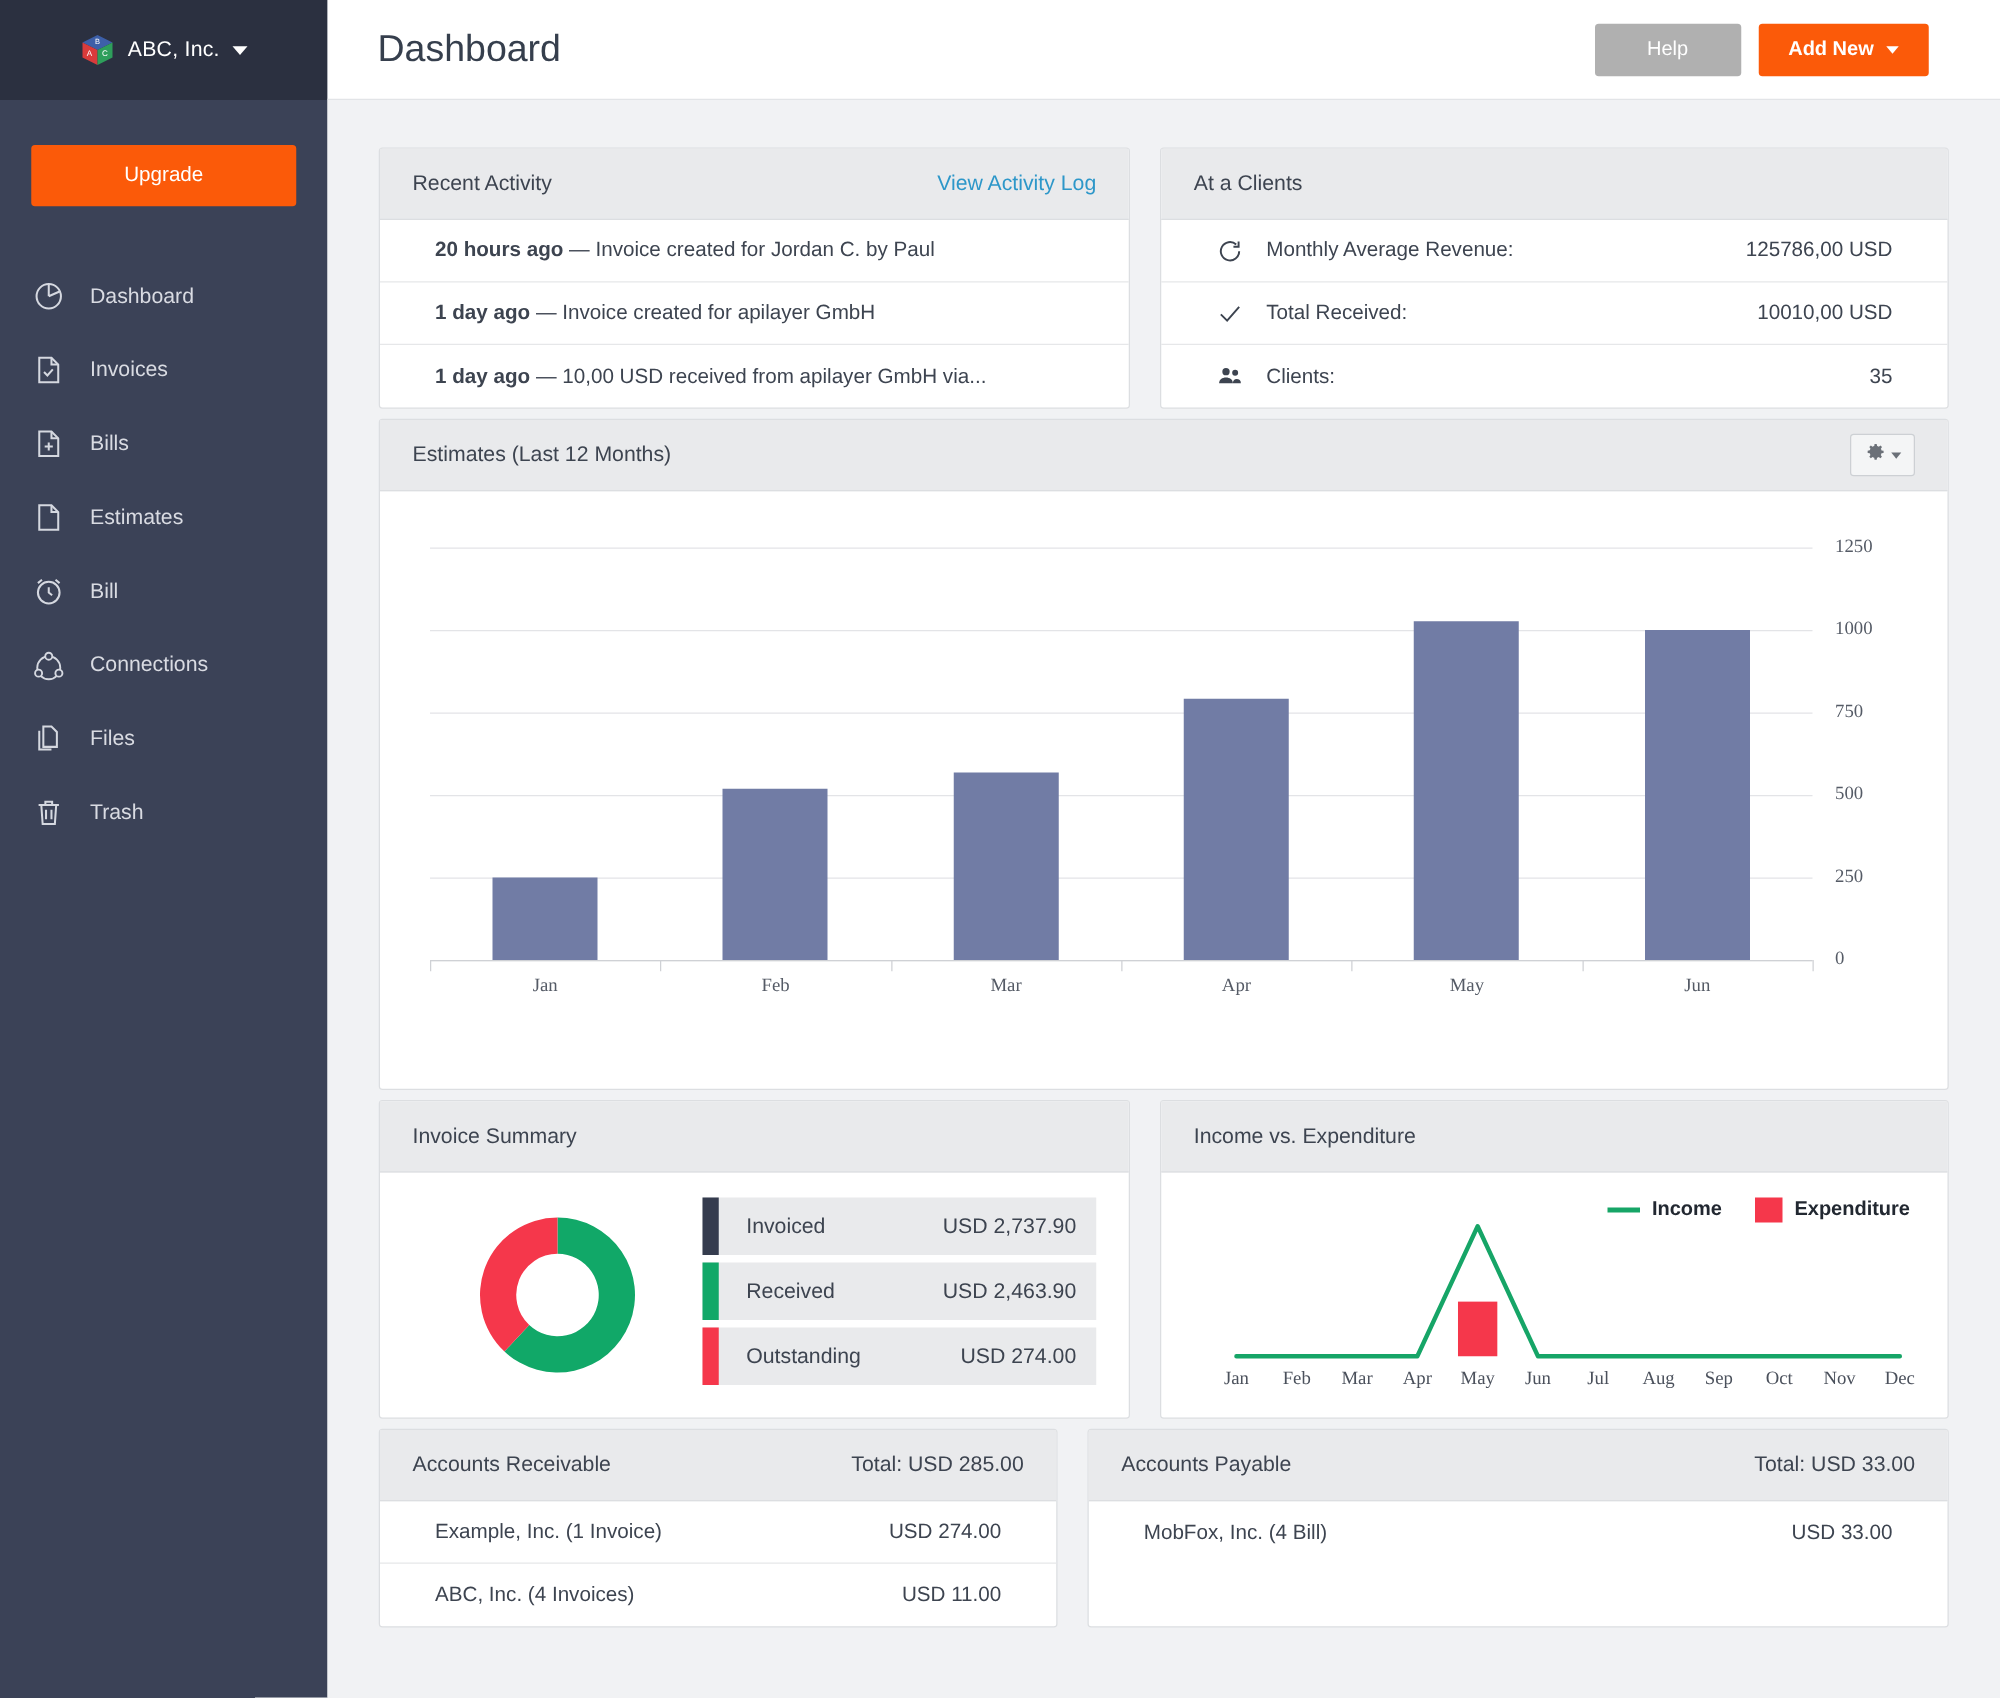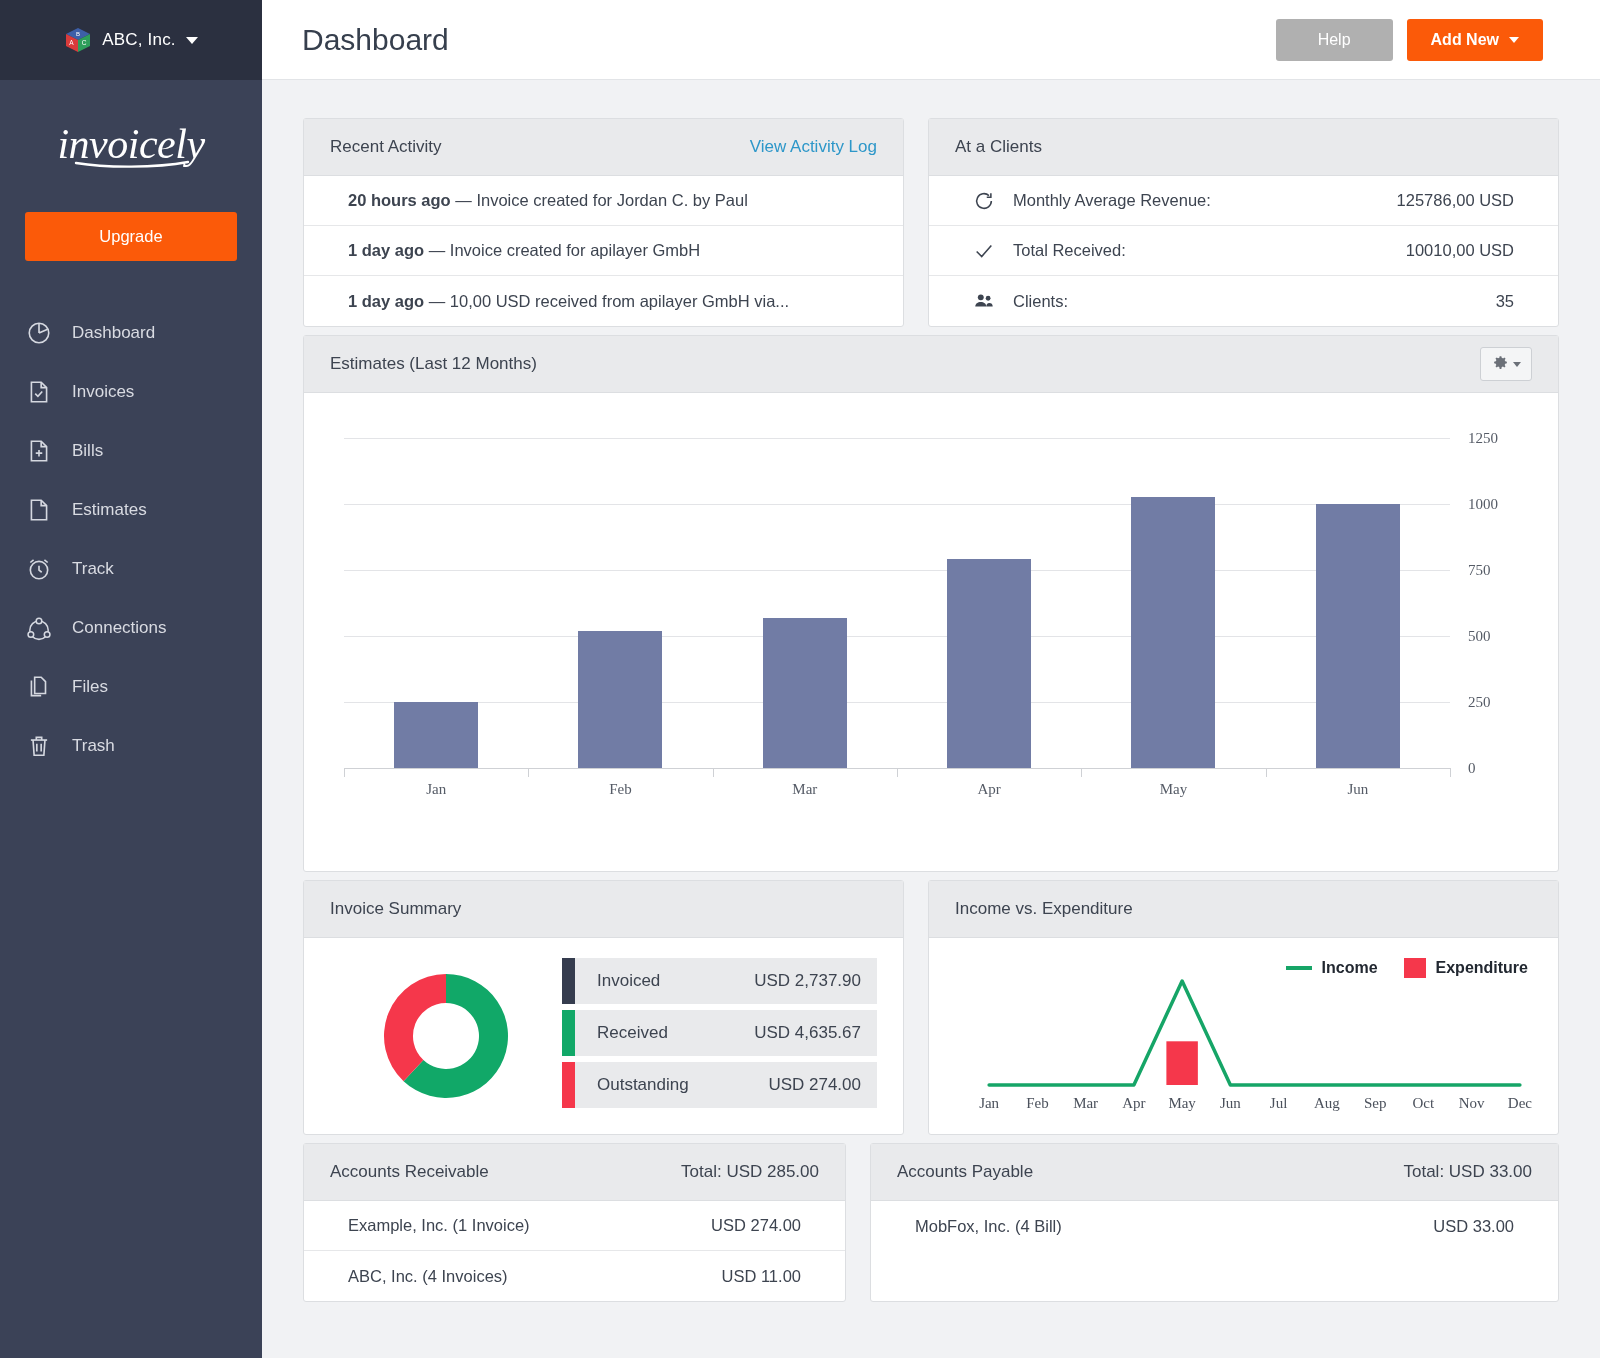--- a/index.html
+++ b/index.html
@@ -190,26 +190,20 @@
         <polygon points="14,14 26,8 26,20 14,26" fill="#2e9e5b"></polygon>
         <text x="14" y="9.5" font-size="6" fill="#ffffff" text-anchor="middle" font-family="Liberation Sans, sans-serif">B</text>
         <text x="7.5" y="19" font-size="6.5" fill="#ffffff" text-anchor="middle" font-family="Liberation Sans, sans-serif">A</text>
         <text x="20" y="19" font-size="6.5" fill="#ffffff" text-anchor="middle" font-family="Liberation Sans, sans-serif">C</text>
       </svg>
     </span>
     <span id="org-name">ABC, Inc.</span>
     <span class="caret-down"></span>
   </div>
 
-  <div id="brand">
-    <svg width="190" height="62" viewBox="0 0 190 62">
-      <text x="95" y="44" text-anchor="middle" fill="#ffffff" font-family="Liberation Serif, serif" font-size="42" font-style="italic" letter-spacing="-0.5">invoicely</text>
-      <path d="M40 49 C70 54, 120 54, 152 48" stroke="#ffffff" stroke-width="2.4" fill="none" stroke-linecap="round"></path>
-    </svg>
-  </div>
 
   <button id="upgrade-btn">Upgrade</button>
 
   <div id="nav">
 
     <div class="nav-item">
       <span class="nav-ico">
         <svg viewBox="0 0 24 24" fill="none" stroke="#d5d8e0" stroke-width="1.5">
           <circle cx="12" cy="12" r="9"></circle>
             <path d="M12 12 V3 M12 12 L20 8.5"></path>
@@ -251,21 +245,21 @@
     </div>
 
     <div class="nav-item">
       <span class="nav-ico">
         <svg viewBox="0 0 24 24" fill="none" stroke="#d5d8e0" stroke-width="1.5">
           <circle cx="12" cy="13" r="8"></circle>
             <path d="M12 9v4l2.5 2"></path>
           <path d="M4 6l3-2.5 M20 6l-3-2.5"></path>
         </svg>
       </span>
-      <span class="nav-label">Track</span>
+      <span class="nav-label">Bill</span>
     </div>
 
     <div class="nav-item">
       <span class="nav-ico">
         <svg viewBox="0 0 24 24" fill="none" stroke="#d5d8e0" stroke-width="1.4">
           <circle cx="12" cy="14" r="8.5"></circle>
           <circle cx="12" cy="5.5" r="2.6" fill="#3b4257"></circle>
           <circle cx="4.5" cy="18" r="2.6" fill="#3b4257"></circle>
           <circle cx="19.5" cy="18" r="2.6" fill="#3b4257"></circle>
         </svg>
@@ -462,21 +456,21 @@
         </div>
         <div id="legend-list">
           <div class="legend-row">
             <span class="legend-swatch" id="sw0" style="background: rgb(53, 60, 78);"></span>
             <span class="legend-name">Invoiced</span>
             <span class="legend-val">USD 2,737.90</span>
           </div>
           <div class="legend-row">
             <span class="legend-swatch" id="sw1" style="background: rgb(17, 168, 104);"></span>
             <span class="legend-name">Received</span>
-            <span class="legend-val">USD 4,635.67</span>
+            <span class="legend-val">USD 2,463.90</span>
           </div>
           <div class="legend-row">
             <span class="legend-swatch" id="sw2" style="background: rgb(245, 55, 75);"></span>
             <span class="legend-name">Outstanding</span>
             <span class="legend-val">USD 274.00</span>
           </div>
         </div>
       </div>
     </div>
 

